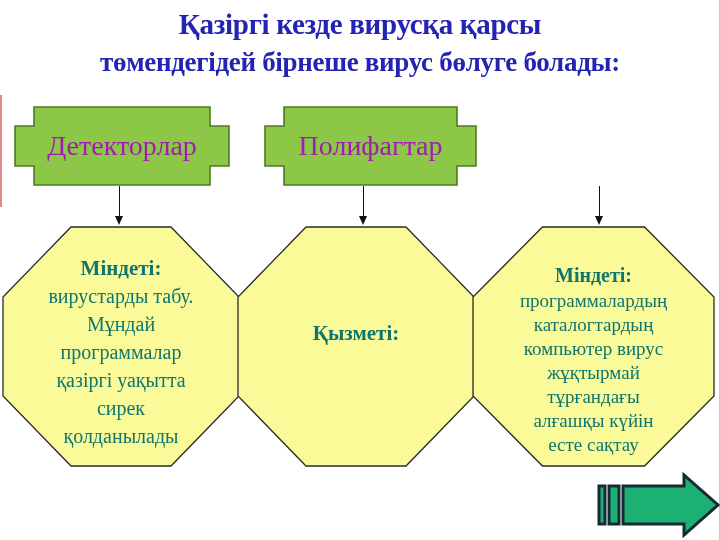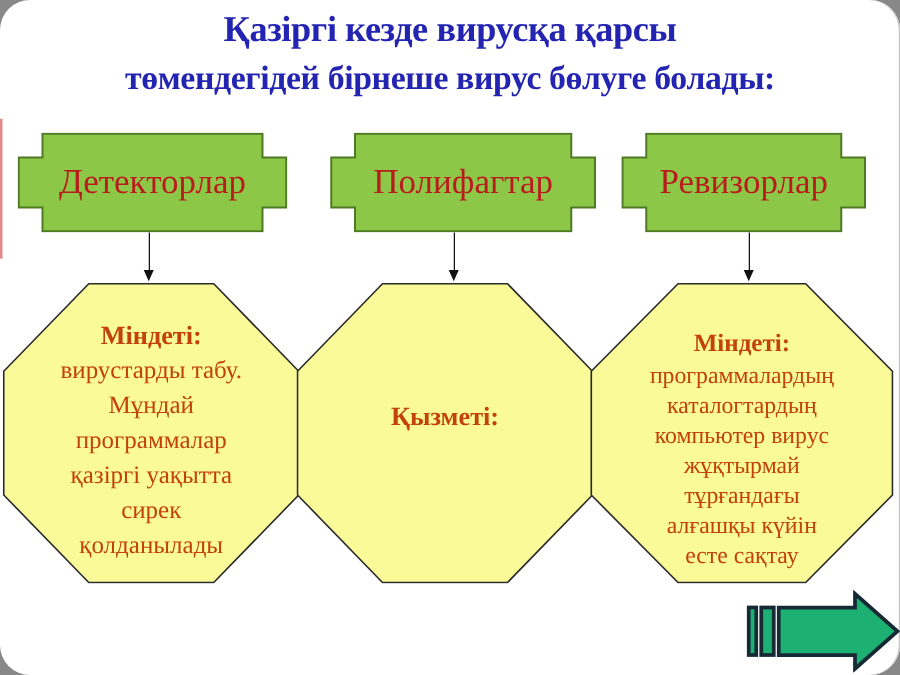--- a/index.html
+++ b/index.html
@@ -1,53 +1,52 @@
 <!DOCTYPE html>
 <html><head>
 <meta charset="utf-8">
 <style>
   html,body{margin:0;padding:0;background:#888;}
   .slide{
     position:relative;width:720px;height:540px;background:#ffffff;
     overflow:hidden;font-family:"Liberation Serif", serif;
     box-shadow: inset -1px 0 0 #c9c9c9;
-    border-radius: 24px;
   }
   
   .title{
     position:absolute;left:0;top:5px;width:720px;text-align:center;
     z-index:1;color:#2424b2;font-weight:bold;font-size:29px;line-height:38px;
     letter-spacing:-0.3px;
   }
   .title .t3{font-size:27px;}
   
   .catbox{position:absolute;top:106px;height:80px;z-index:2;}
   .catbox svg{position:absolute;left:0;top:0;width:100%;height:100%;}
   .catbox .lbl{
     position:absolute;left:0;top:0;width:100%;height:100%;
     display:flex;align-items:center;justify-content:center;
-    color:#b91c1c;font-size:28px;z-index:1;white-space:nowrap;
+    color:#a21caf;font-size:28px;z-index:1;white-space:nowrap;
   }
   .box1{left:14px;width:216px;}
   .box2{left:264px;width:213px;}
   .box3{left:497px;width:196px;}
   
   .conn{position:absolute;width:1px;height:31px;top:186px;background:#111;z-index:1;}
   .conn-head{
     position:absolute;top:216px;width:0;height:0;z-index:1;
     border-left:4.5px solid transparent;border-right:4.5px solid transparent;
     border-top:9px solid #111;
   }
   
   .oct{position:absolute;top:226px;height:241px;z-index:1;}
   .oct svg{position:absolute;left:0;top:0;width:100%;height:100%;}
   .oct .txt{
     position:absolute;left:0;top:0;width:100%;height:100%;
     display:flex;flex-direction:column;align-items:center;justify-content:center;
-    text-align:center;color:#c2410c;font-size:20px;line-height:28px;
+    text-align:center;color:#0f766e;font-size:20px;line-height:28px;
   }
   .oct .hdr{font-weight:bold;font-size:21px;}
   .oct .body{white-space:pre-line;}
   .oct1{left:2px;width:238px;}
   .oct1 .txt{padding-top:10px;box-sizing:border-box;}
   .oct2{left:237px;width:238px;}
   .oct2 .txt{padding-bottom:28px;box-sizing:border-box;}
   .oct3{left:472px;width:243px;}
   .oct3 .txt{padding-top:26px;box-sizing:border-box;font-size:19px;line-height:24px;}
   .oct3 .hdr{font-size:20px;line-height:27px;}
@@ -123,26 +122,20 @@
     <div class="lbl">Детекторлар</div>
   </div>
 
   <div class="catbox box2">
     <svg viewBox="0 0 213 80" preserveAspectRatio="none">
       <path d="M20 1 H193 V20 H212 V60 H193 V79 H20 V60 H1 V20 H20 Z" stroke-width="1.6" fill="#8dc748" stroke="#4e7a23"></path>
     </svg>
     <div class="lbl">Полифагтар</div>
   </div>
 
-  <div class="catbox box3">
-    <svg viewBox="0 0 196 80" preserveAspectRatio="none">
-      <path d="M20 1 H176 V20 H195 V60 H176 V79 H20 V60 H1 V20 H20 Z" stroke-width="1.6" fill="#8dc748" stroke="#4e7a23"></path>
-    </svg>
-    <div class="lbl">Ревизорлар</div>
-  </div>
 
   <div class="nav-arrow">
     <svg viewBox="0 0 126 66">
       <g stroke-width="3" stroke-linejoin="miter" fill="#1cb173" stroke="#162a36">
         <rect x="3" y="14" width="6" height="38"></rect>
         <rect x="13" y="14" width="10" height="38"></rect>
         <path d="M27 14 H88 V3 L122 33 L88 63 V52 H27 Z"></path>
       </g>
     </svg>
   </div>

